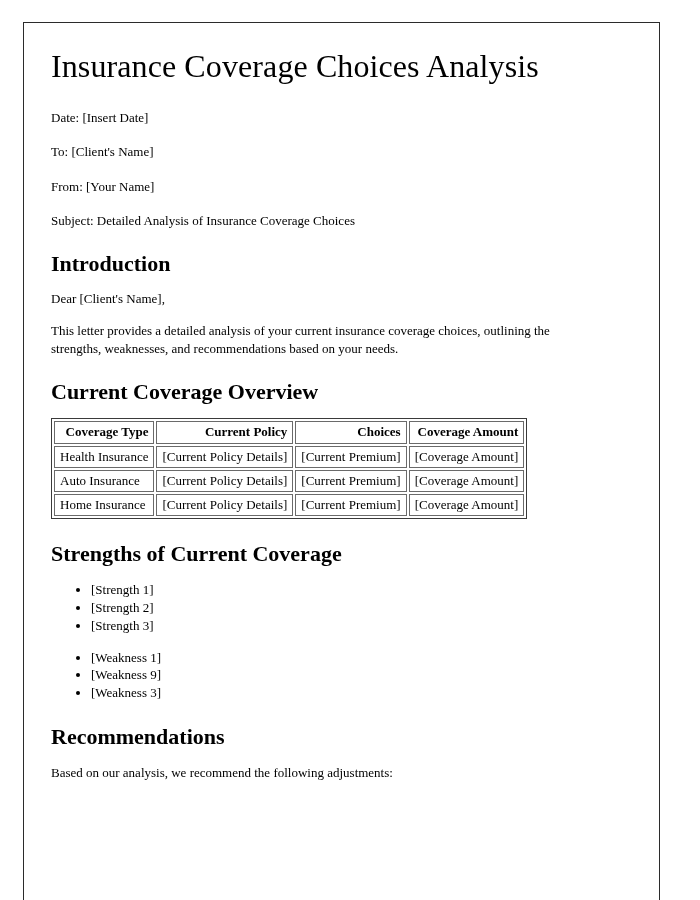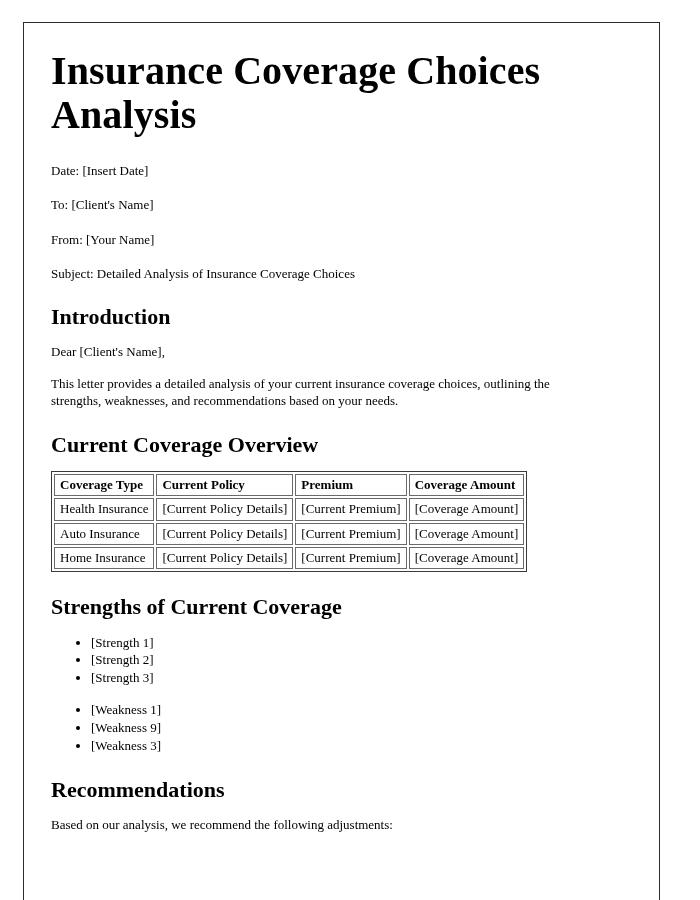--- a/index.html
+++ b/index.html
@@ -26,22 +26,22 @@
     box-sizing: border-box;
     overflow: hidden;
   }
 
   .page-inner {
     padding: 26px 36px 0 27px;
   }
 
   h1.doc-title {
     font-family: "Liberation Serif", "DejaVu Serif", serif;
-    font-size: 40px;
-    font-weight: bold;
+    font-size: 32px;
+    font-weight: normal;
     color: #000000;
     margin: 0 0 26px 0;
     line-height: 1.1;
     letter-spacing: 0.1px;
   }
 
   p.meta-line {
     font-size: 13px;
     color: #000000;
     margin: 0 0 18px 0;
@@ -82,21 +82,21 @@
     border: 1px solid #6a6a6a;
     font-size: 13px;
     color: #000000;
     padding: 2px 5px;
     line-height: 1.25;
     white-space: nowrap;
   }
 
   table.coverage-table th {
     font-weight: bold;
-    text-align: left;
+    text-align: right;
     margin-left: 24px;
   }
 
   table.coverage-table td {
     text-align: left;
     font-weight: normal;
   }
 
   table.coverage-table td.col-type {
     text-align: left;
@@ -132,21 +132,21 @@
     <p class="body-text tight">Dear [Client's Name],</p>
     <p class="body-text">This letter provides a detailed analysis of your current insurance coverage choices, outlining the strengths, weaknesses, and recommendations based on your needs.</p>
 
     <h2 class="section-title">Current Coverage Overview</h2>
 
     <table class="coverage-table">
       <thead>
         <tr>
           <th>Coverage Type</th>
           <th>Current Policy</th>
-          <th>Premium</th>
+          <th>Choices</th>
           <th>Coverage Amount</th>
         </tr>
       </thead>
       <tbody>
         <tr>
           <td class="col-type">Health Insurance</td>
           <td>[Current Policy Details]</td>
           <td>[Current Premium]</td>
           <td>[Coverage Amount]</td>
         </tr>

